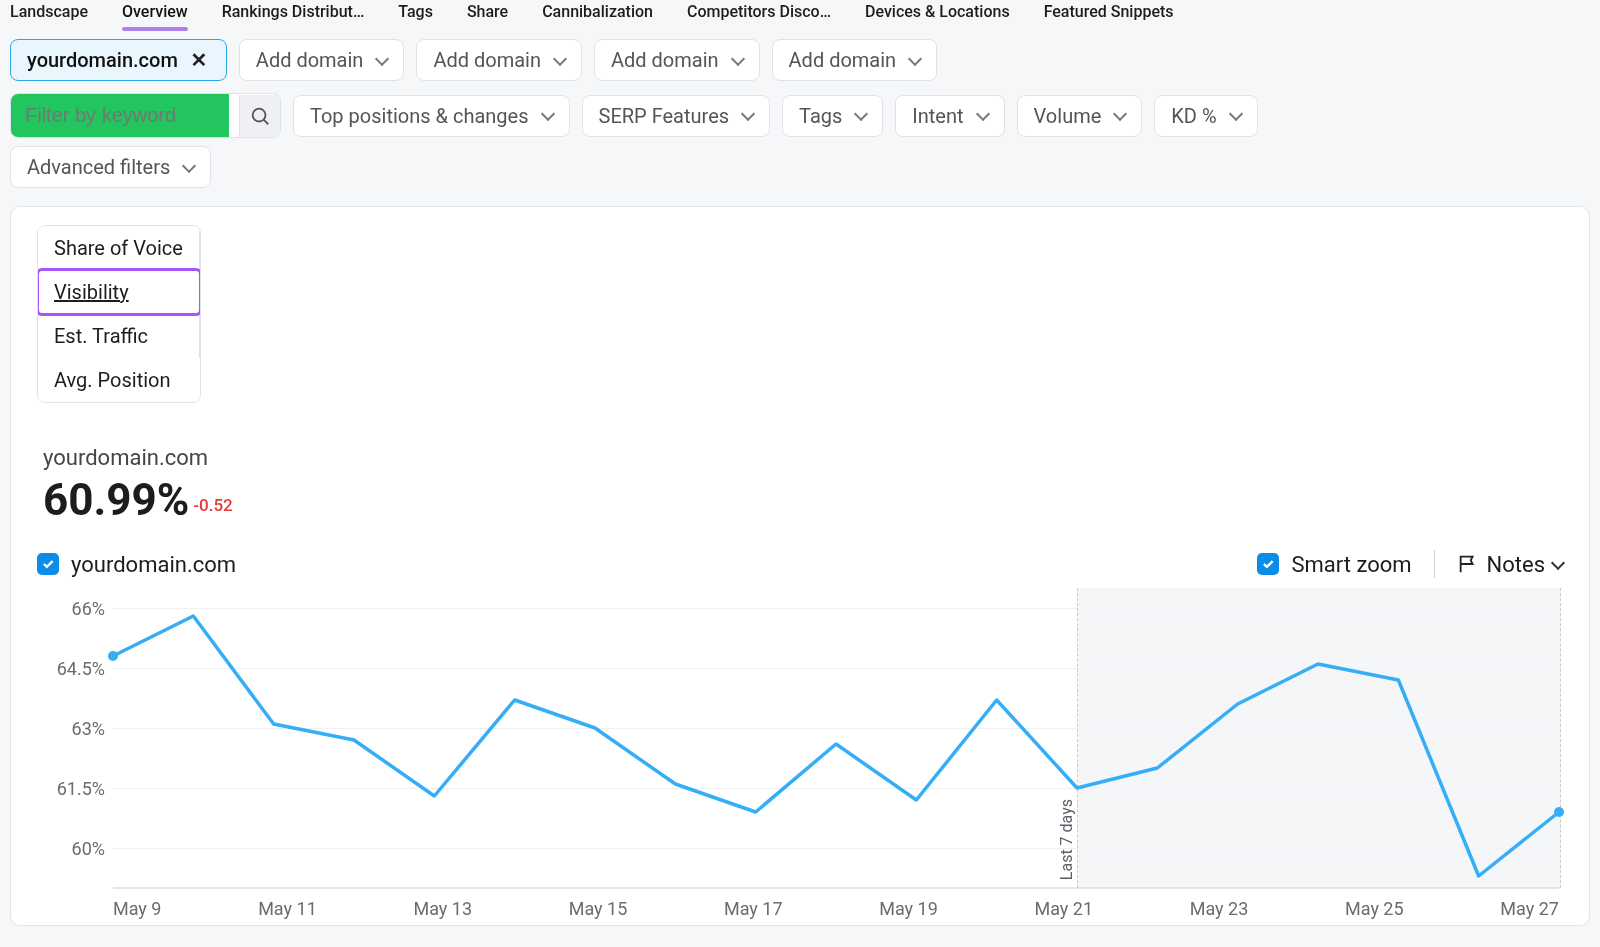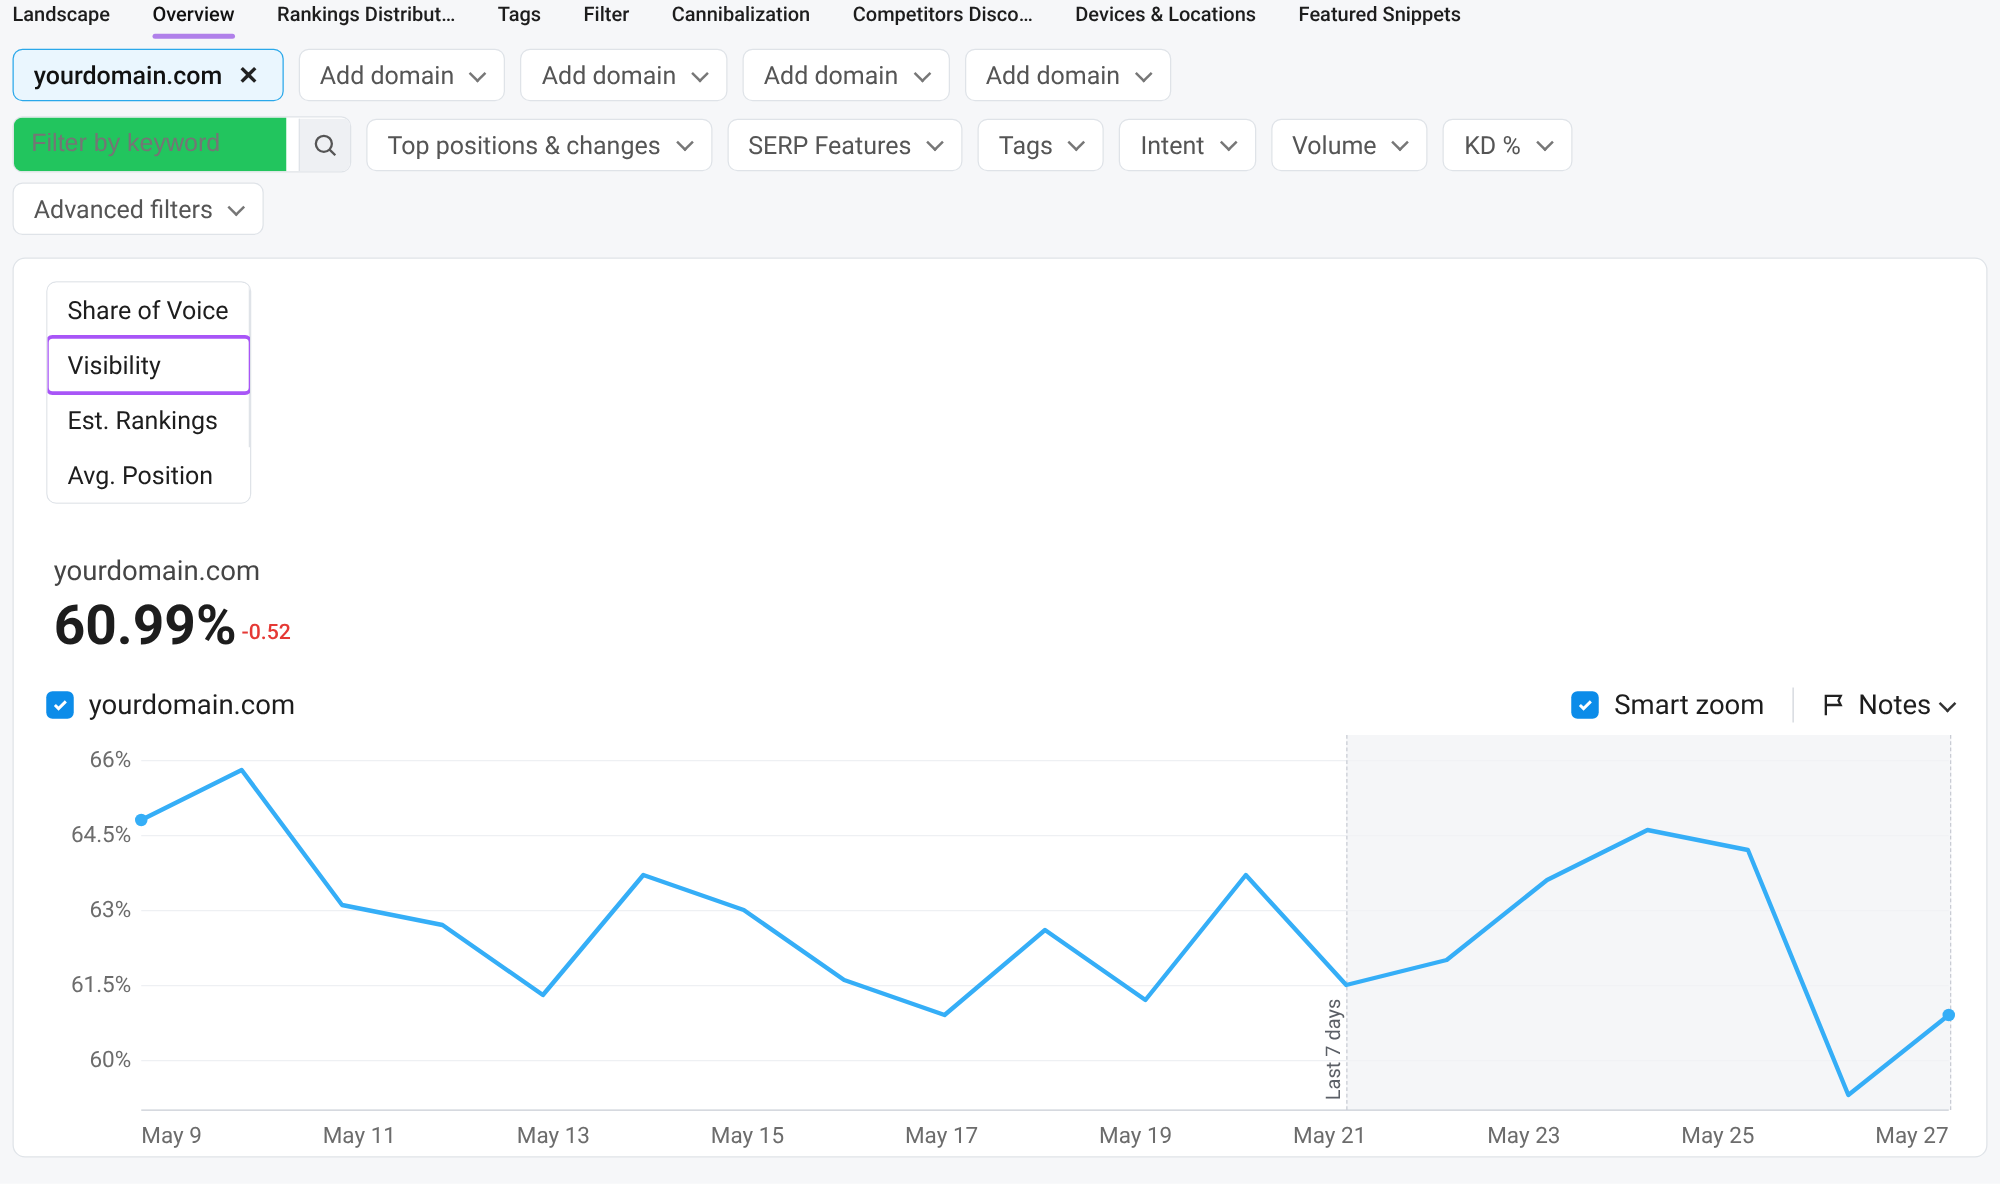--- a/index.html
+++ b/index.html
@@ -31,21 +31,21 @@
   .chip-input input{border:none;outline:none;font-size:20px;padding:10px 14px;width:190px;color:#555;background:#22c55e;}
   .chip-input .search-btn{background:#eef0f3;border-left:1px solid var(--border);width:40px;height:42px;display:flex;align-items:center;justify-content:center;}
   .chip-date{color:#111;font-weight:500;}
   .spacer{flex:1;}
   .row2{padding-top:4px;}
   
   .panel{margin:10px;border:1px solid var(--border);background:#fff;border-radius:10px;padding:18px 26px 6px 26px;}
   .metric-tabs{display:inline-flex;border:1px solid var(--border);border-radius:8px;overflow:hidden;margin-bottom:24px;flex-direction:column;}
   .metric-tabs span{padding:10px 16px;font-size:20px;border-right:1px solid var(--border);background:#fff;cursor:pointer;}
   .metric-tabs span:last-child{border-right:none;}
-  .metric-tabs .sel{outline:3px solid var(--purple);outline-offset:-1px;border-radius:4px;position:relative;z-index:2;}
+  .metric-tabs .sel{outline:3px solid var(--purple);outline-offset:-1px;border-radius:4px;position:relative;z-index:2;text-decoration:underline;}
   .kpi{margin:18px 0 24px 6px;}
   .kpi .domain{font-size:22px;color:#454545;margin-bottom:4px;}
   .kpi .big{font-size:44px;font-weight:700;display:inline-block;margin-right:0;}
   .kpi .delta{font-size:17px;color:var(--red);font-weight:500;position:relative;top:-4px;}
   .legend-row{display:flex;align-items:center;gap:12px;margin-bottom:10px;}
   .check{width:22px;height:22px;border-radius:5px;background:var(--blue);display:inline-flex;align-items:center;justify-content:center;}
   .check svg{width:14px;height:14px;}
   .legend-label{font-size:22px;}
   .legend-row .spacer{flex:1;}
   .notes{display:inline-flex;align-items:center;gap:8px;font-size:22px;cursor:pointer;}
@@ -64,21 +64,21 @@
   .cal-icon svg, .search-icon svg, .flag-icon svg{width:22px;height:22px;}
 </style>
 </head>
 <body>
 
 <div class="tabs">
   <span>Landscape</span>
   <span class="active">Overview</span>
   <span>Rankings Distribut…</span>
   <span>Tags</span>
-  <span>Filter</span>
+  <span>Share</span>
   <span>Cannibalization</span>
   <span>Competitors Disco…</span>
   <span>Devices &amp; Locations</span>
   <span>Featured Snippets</span>
 </div>
 
 <div class="row">
   <span class="chip-active">
     <span>yourdomain.com</span>
     <span class="close">✕</span>
@@ -143,21 +143,21 @@
   <span class="chip">
       <span>Advanced filters</span>
       <span class="caret"></span>
     </span>
 </div>
 
 <div class="panel">
   <div class="metric-tabs">
     <span>Share of Voice</span>
     <span class="sel">Visibility</span>
-    <span>Est. Rankings</span>
+    <span>Est. Traffic</span>
     <span>Avg. Position</span>
   </div>
 
   <div class="kpi">
     <div class="domain">yourdomain.com</div>
     <span class="big">60.99%</span>
     <span class="delta">-0.52</span>
   </div>
 
   <div class="legend-row">

